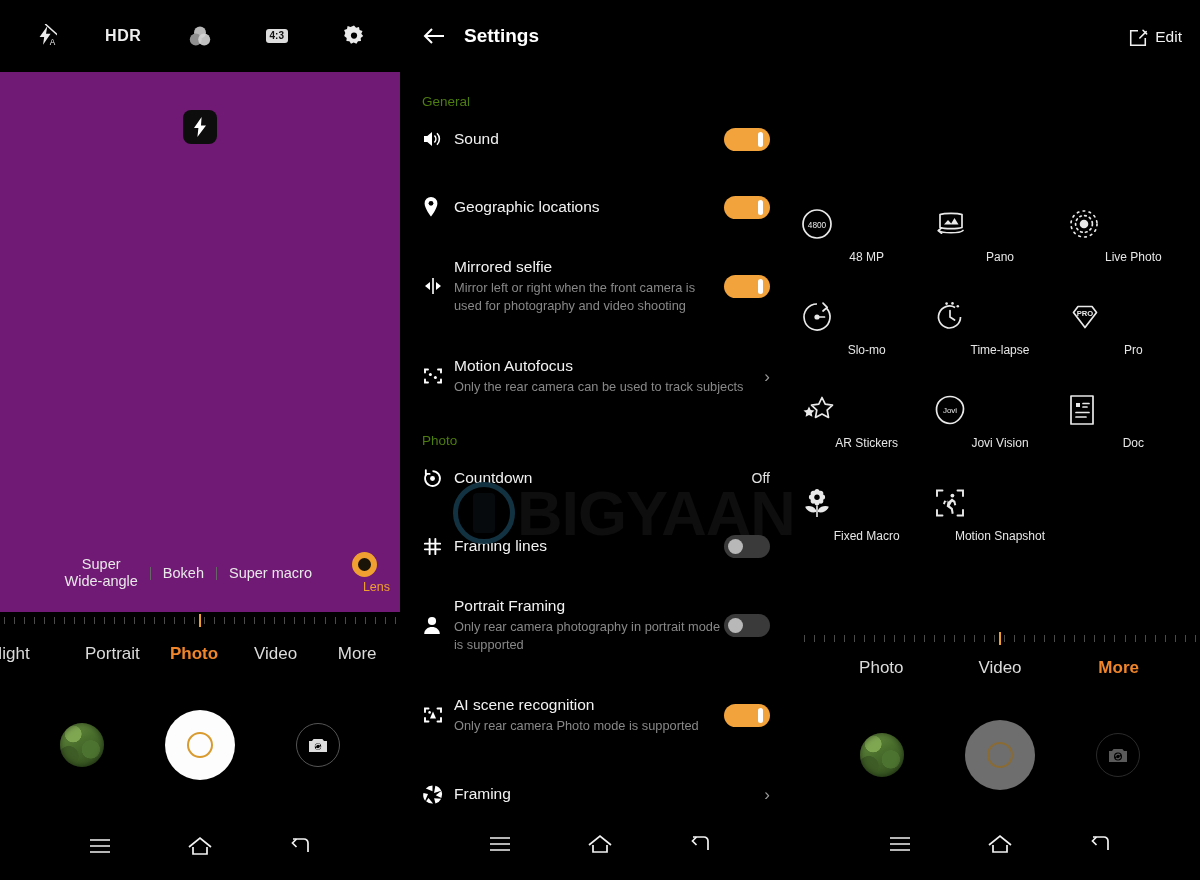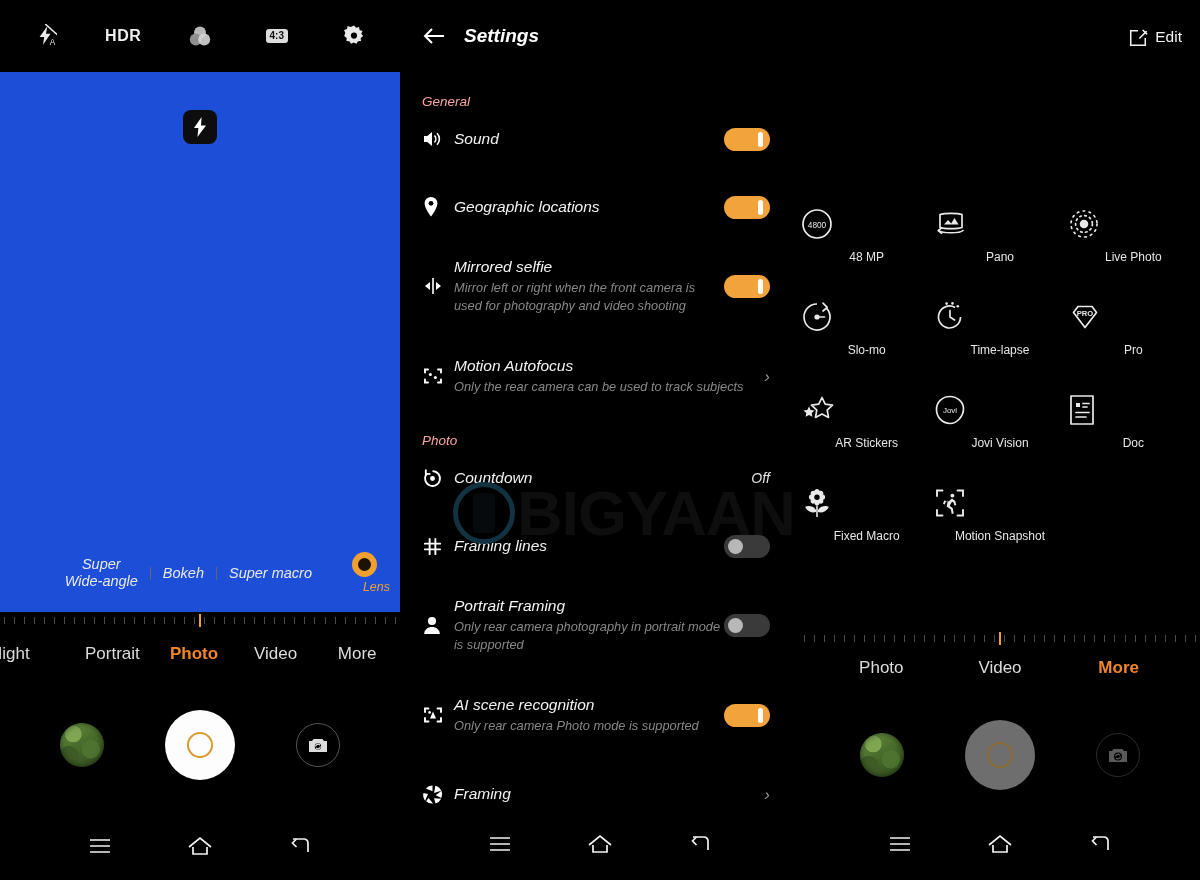--- a/index.html
+++ b/index.html
@@ -5,21 +5,21 @@
   * { box-sizing: border-box; margin: 0; padding: 0; }
   html, body {
     width: 1200px; height: 880px;
     background: #000;
     font-family: "Liberation Sans", sans-serif;
     overflow: hidden;
   }
   .screen { position: relative; width: 1200px; height: 880px; display: flex; }
   .panel { position: relative; height: 880px; background: #000; overflow: hidden; }
   .p1 { width: 400px; }
-  .p2 { width: 400px; font-style: italic; }
+  .p2 { width: 400px; }
   .p3 { width: 400px; }
 
   
   .watermark {
     position: absolute;
     left: 453px; top: 478px;
     width: 440px; height: 70px;
     z-index: 40;
     pointer-events: none;
     display: flex; align-items: center;
@@ -48,22 +48,21 @@
   }
   .hdr-text { font-size: 16px; font-weight: bold; letter-spacing: .5px; color: #eee; }
   .ratio-box {
     background: #ddd; color: #111; font-size: 10px; font-weight: bold;
     border-radius: 3px; padding: 2px 4px; line-height: 1;
   }
 
   .viewfinder {
     position: relative;
     height: 540px;
-    background: #1d4ed8;
-    font-style: italic;
+    background: #701a75;
   }
   .vf-flash {
     position: absolute; left: 50%; top: 38px; transform: translateX(-50%);
     width: 34px; height: 34px; border-radius: 8px;
     background: #0d0d0d;
     display: flex; align-items: center; justify-content: center;
   }
 
   .lens-row {
     position: absolute; left: 0; right: 0; bottom: 18px;
@@ -139,21 +138,21 @@
   .navbar .nav-btn { width: 40px; height: 40px; display:flex; align-items:center; justify-content:center; color:#f2f2f2; }
 
   
   .set-header {
     height: 72px; display: flex; align-items: center; gap: 18px; padding-left: 22px;
   }
   .set-header .back { color: #fff; display:flex; }
   .set-title { color: #fff; font-size: 19px; font-weight: bold; }
 
   .section-label {
-    color: #fca5a5; font-size: 13.5px;
+    color: #4d7c0f; font-size: 13.5px;
     padding: 22px 0 6px 22px;
   }
   .srow {
     display: flex; align-items: center; min-height: 48px;
     padding: 0 30px 0 22px; position: relative;
   }
   .srow.tall { min-height: 70px; }
   .srow .sicon {
     width: 32px; flex: none; color: #fff;
     display: flex; align-items: center; justify-content: flex-start;

